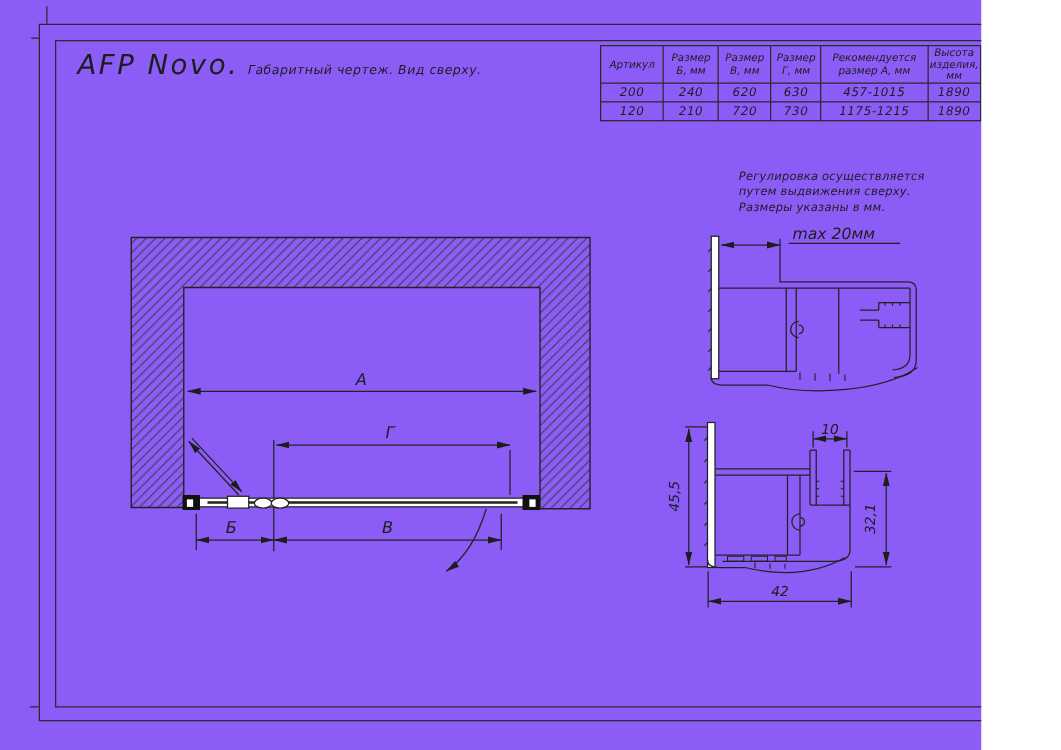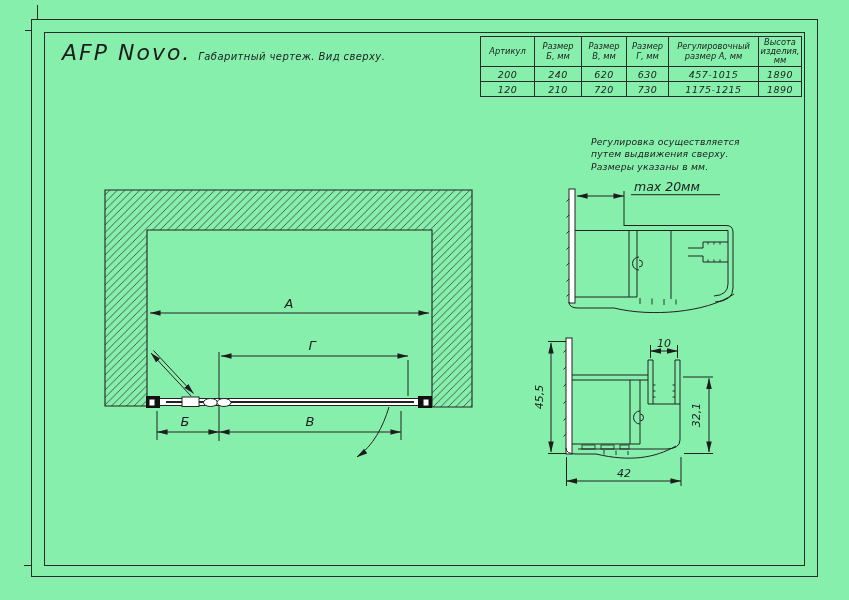--- a/index.html
+++ b/index.html
@@ -1,17 +1,17 @@
 <!DOCTYPE html>
 <html><head>
 <meta charset="utf-8">
 <style>
   html,body{margin:0;padding:0;background:#fff;}
   *{box-sizing:border-box;}
-  .sheet{position:relative;width:849px;height:600px;background:#86efac;overflow:hidden;
+  .sheet{position:relative;width:785px;height:600px;background:#8b5cf6;overflow:hidden;
          font-family:"DejaVu Sans",sans-serif;color:#1d1d1d;text-decoration:underline;}
   .frame-outer{position:absolute;left:31px;top:19px;width:787px;height:558px;border:1.2px solid #2a2a2a;}
   .frame-inner{position:absolute;left:44px;top:32px;width:761px;height:534px;border:1px solid #2a2a2a;}
   .trim{position:absolute;background:#2a2a2a;}
   .title-row{position:absolute;left:62px;top:40px;display:flex;align-items:baseline;gap:7px;font-style:italic;white-space:nowrap;}
   .brand{font-size:22px;letter-spacing:2px;}
   .caption{font-size:10px;letter-spacing:0.4px;}
   table.spec{position:absolute;left:480px;top:36px;border-collapse:collapse;table-layout:fixed;
              font-style:italic;text-align:center;}
   table.spec th,table.spec td{border:1px solid #2a2a2a;padding:0;vertical-align:middle;}
@@ -47,21 +47,21 @@
       </colgroup>
     <tbody>
         <tr>
       <th>Артикул</th>
       <th>Размер
 Б, мм</th>
       <th>Размер
 В, мм</th>
       <th>Размер
 Г, мм</th>
-      <th>Регулировочный
+      <th>Рекомендуется
 размер А, мм</th>
       <th>Высота
 изделия,
 мм</th>
     </tr>
     <tr>
       <td>200</td>
       <td>240</td>
       <td>620</td>
       <td>630</td>

